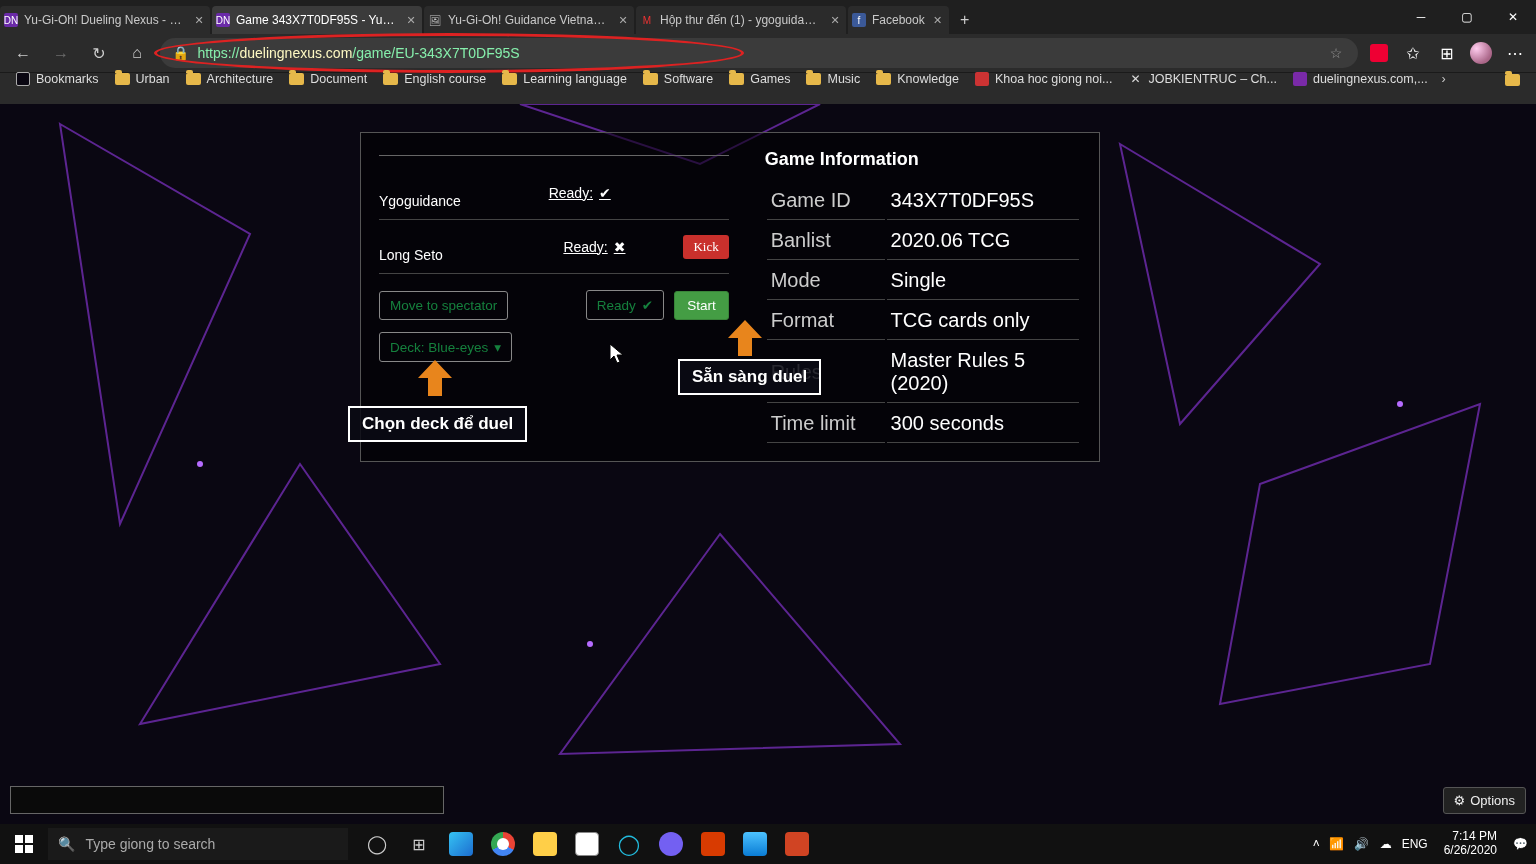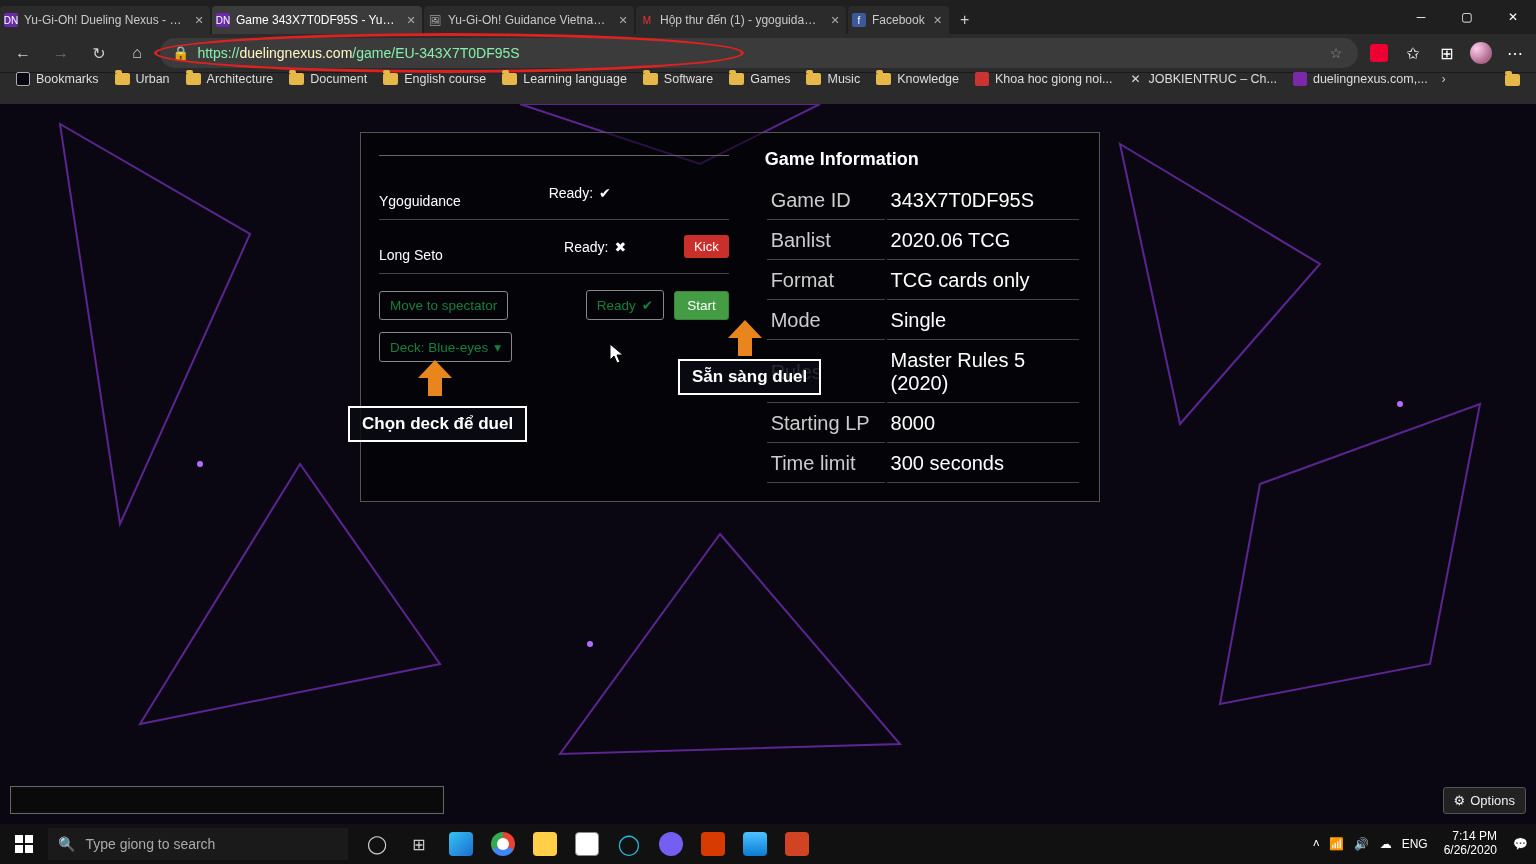--- a/index.html
+++ b/index.html
@@ -40,22 +40,22 @@
   .page { position:relative; width:100%; height:calc(864px - 34px - 38px - 32px - 40px); background:#0a0712; overflow:hidden; }
   .page svg.bg { position:absolute; inset:0; width:100%; height:100%; }
   .panel { position:absolute; top:28px; left:360px; width:740px; background:rgba(0,0,0,0.55); border:1px solid #555; display:flex; }
   .panel-col { padding:16px 18px; }
   .col-players { flex: 1.05; }
   .col-info { flex: 0.95; border-left: none; }
   .sec-title { font-size:18px; font-weight:600; margin-bottom:10px; }
   .hr { border:none; border-top:1px solid #666; margin:6px 0 10px; }
   .prow { display:flex; align-items:center; padding:10px 0; border-bottom:1px solid #444; font-size:14px; }
   .prow .pname{ flex:1;margin-top:17px; }
-  .prow .pready{ width:120px; display:flex; align-items:flex-end; gap:6px;}
-  .kick-btn{ background:#c9302c; color:#fff; border:none; padding:4px 10px; border-radius:3px; font-size:13px; }
+  .prow .pready{ width:120px; display:flex; align-items:flex-end; gap:6px;text-decoration:underline;}
+  .kick-btn{ background:#c9302c; color:#fff; border:none; padding:4px 10px; border-radius:3px; font-size:13px;font-family:Liberation Serif, serif; }
   .ctrlrow{ display:flex; align-items:center; gap:10px; padding-top:16px; }
   .btn-outline{ border:1px solid #888; background:transparent; color:#15803d; padding:6px 10px; font-size:13.5px; border-radius:3px; display:inline-flex; align-items:center; gap:6px;}
   .btn-start{ background:#449d44; border:1px solid #398439; color:#fff; padding:6px 12px; border-radius:3px; font-size:13.5px;}
   .deckrow{ padding-top:12px;}
   .info-table{ width:100%; font-size:20px; }
   .info-table tr td{ padding:7px 4px; border-bottom:1px solid #444;}
   .info-table tr td:first-child{ color:#ccc; width:38%;}
   
   .arrow-up{ position:absolute; width:34px; height:36px; }
   .arrow-up svg{width:100%;height:100%;}
@@ -264,34 +264,30 @@
         <tbody>
             <tr>
               <td>Game ID</td>
               <td>343X7T0DF95S</td>
             </tr>
         <tr>
               <td>Banlist</td>
               <td>2020.06 TCG</td>
             </tr>
         <tr>
+              <td>Mode</td>
+              <td>Single</td>
+            </tr>
+        <tr>
               <td>Format</td>
               <td>TCG cards only</td>
             </tr>
         <tr>
-              <td>Mode</td>
-              <td>Single</td>
-            </tr>
-        <tr>
               <td>Rules</td>
               <td>Master Rules 5 (2020)</td>
-            </tr>
-        <tr>
-              <td>Starting LP</td>
-              <td>8000</td>
             </tr>
         <tr>
               <td>Time limit</td>
               <td>300 seconds</td>
             </tr>
       </tbody>
         </table>
     </div>
   </div>
 

